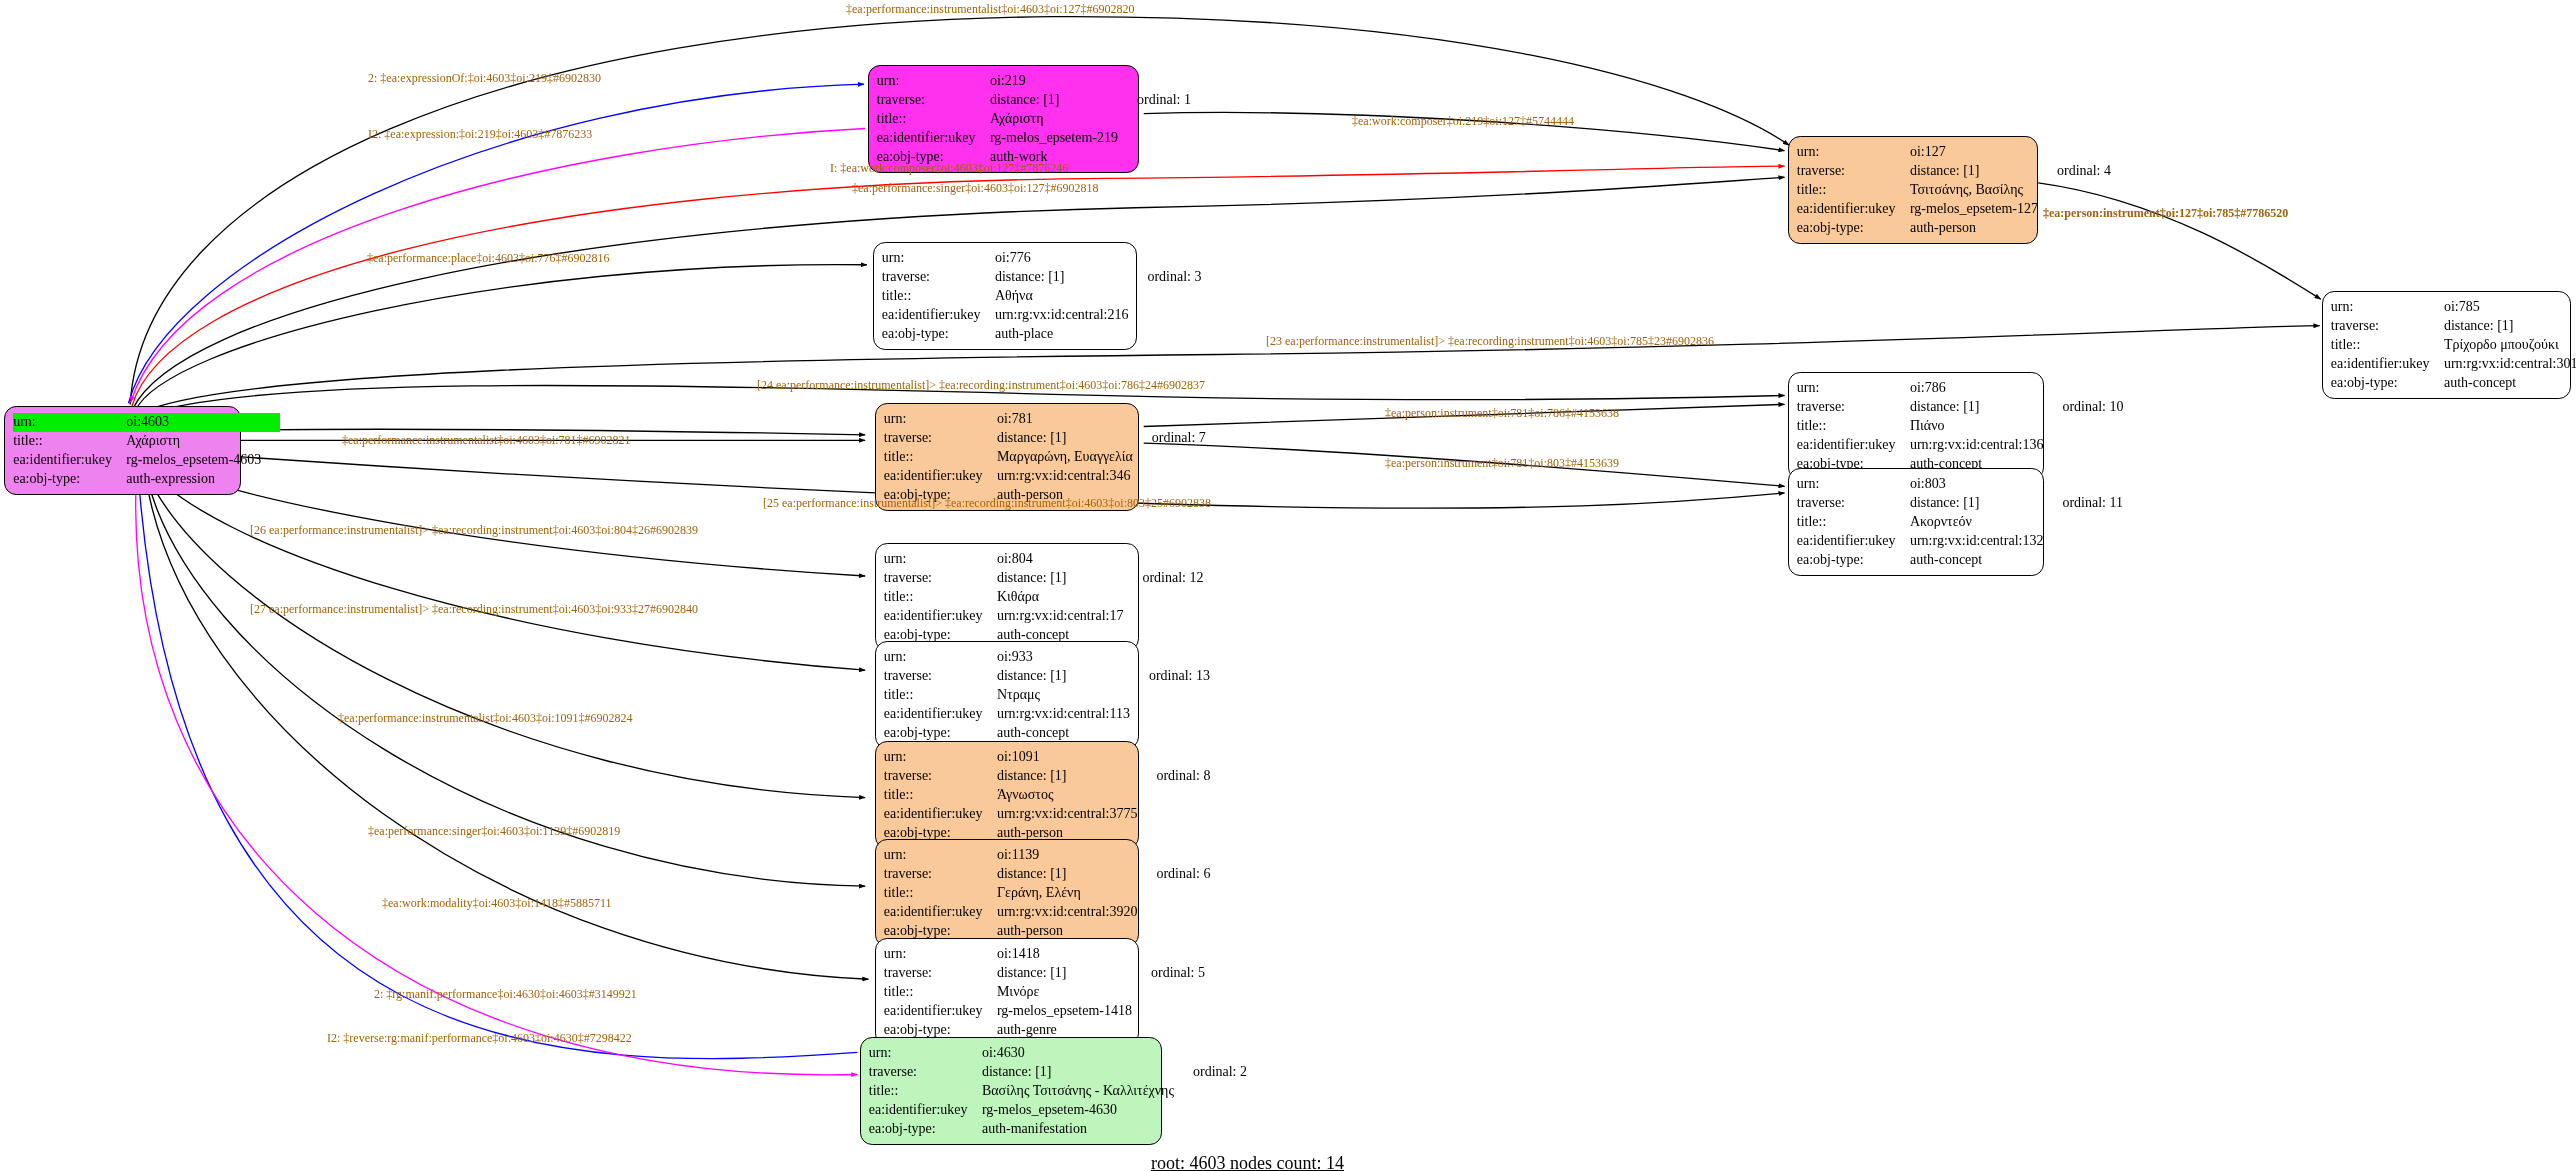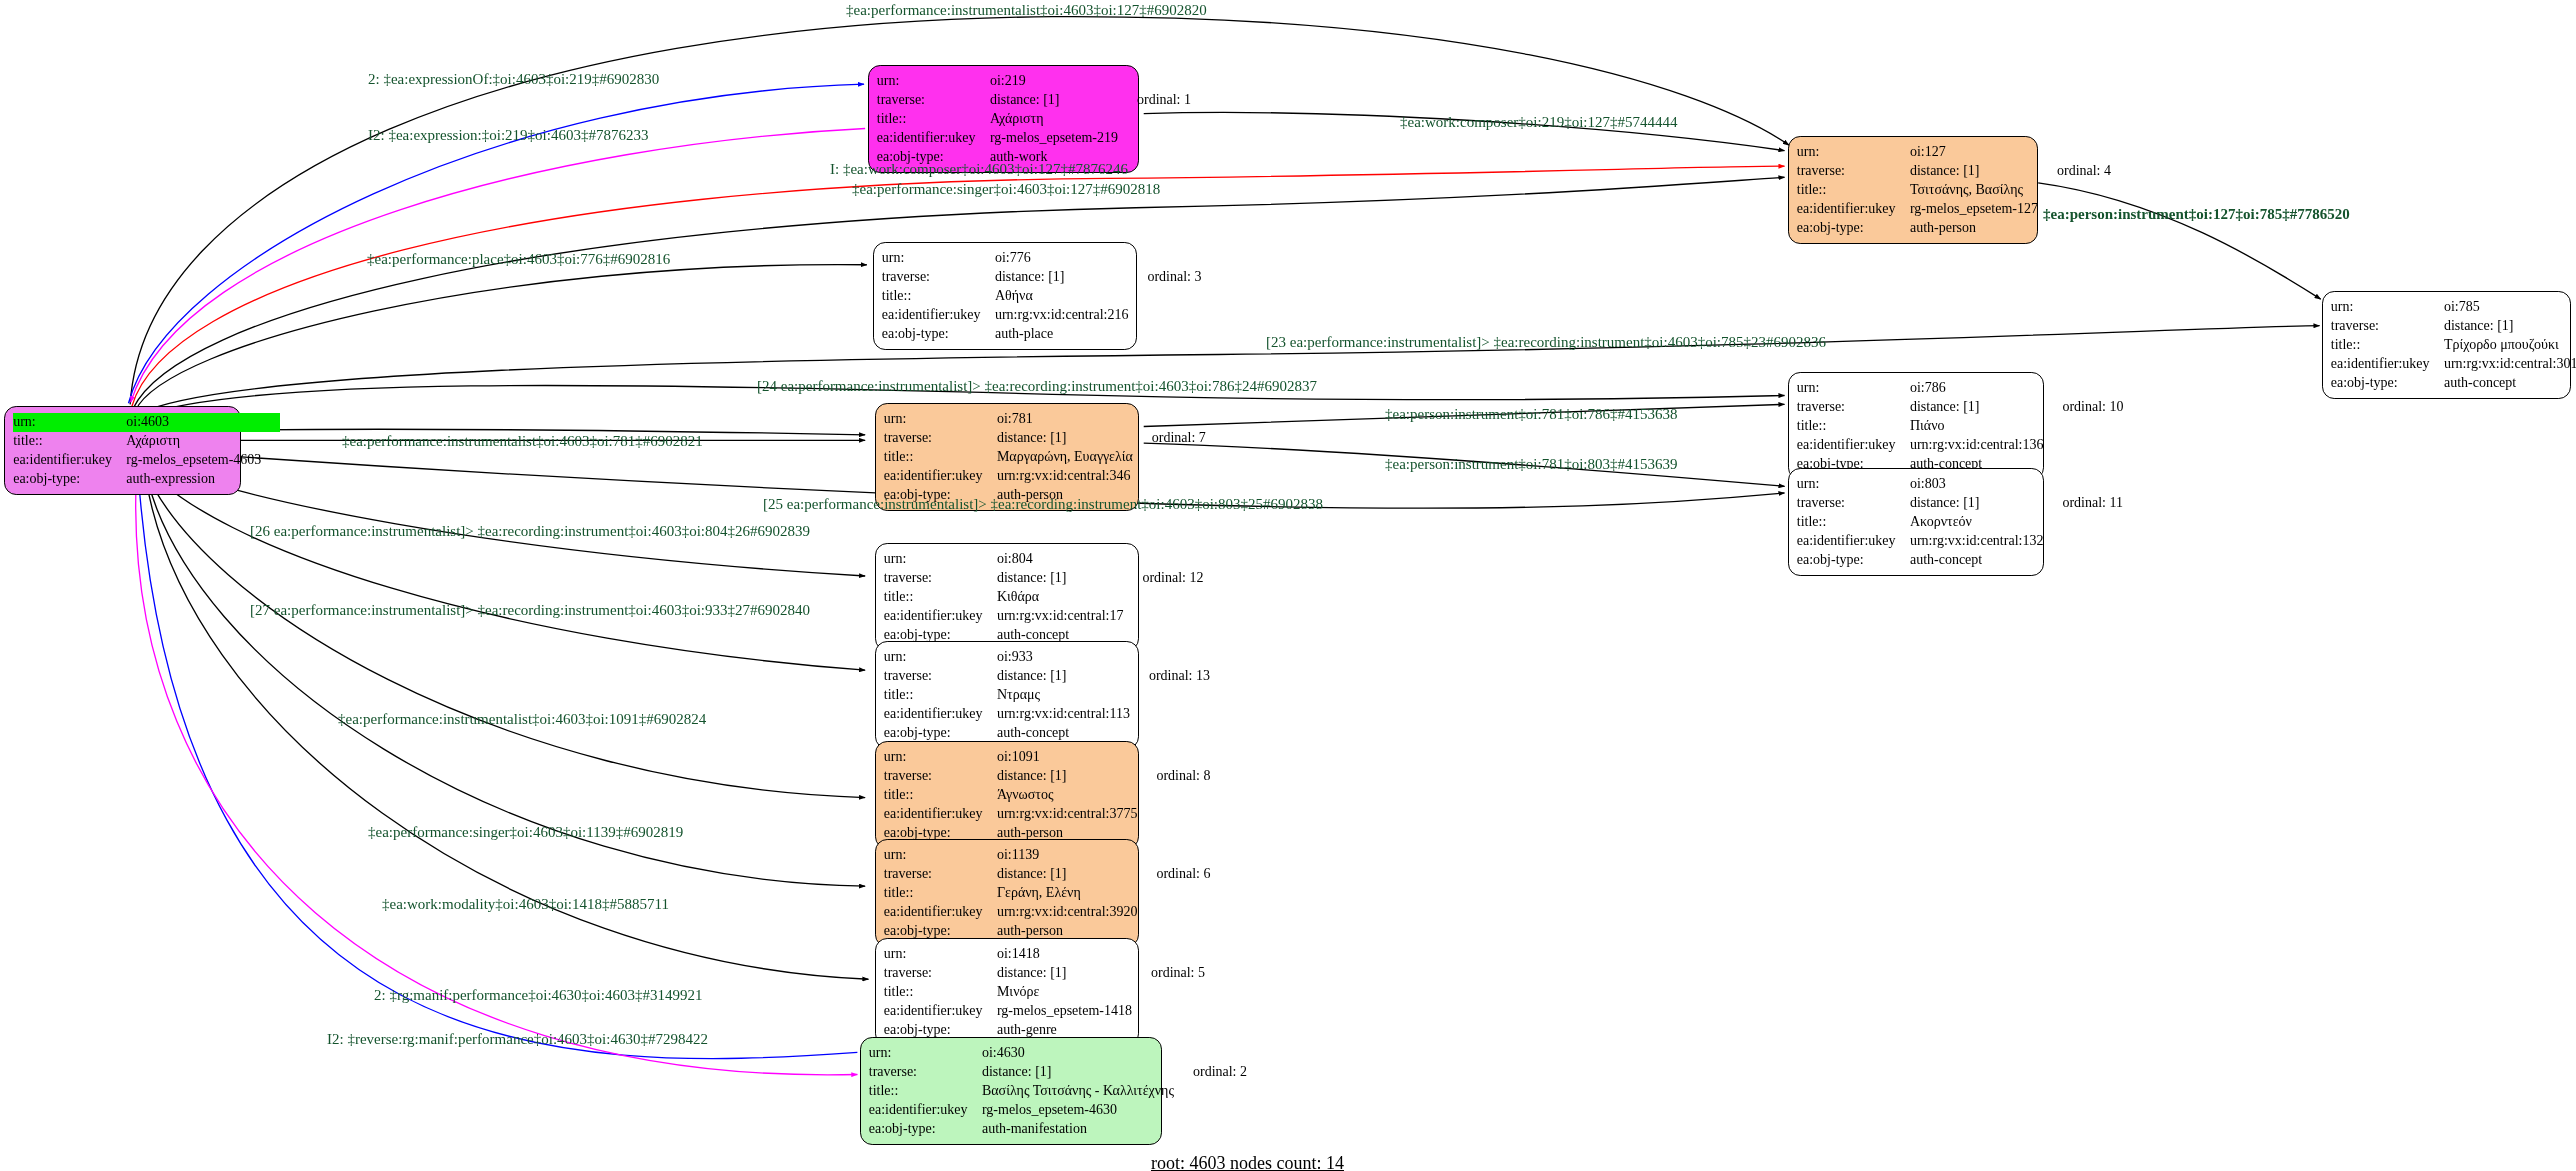--- a/index.html
+++ b/index.html
@@ -16,22 +16,22 @@
   .node.orange { background:#fac99a; }
   .node.green  { background:#bdf5bd; }
   .node table { border-collapse:collapse; width:100%; }
   .node td { font-size:14px; line-height:1.28; white-space:nowrap;
              padding:0.6px 0; vertical-align:baseline; }
   .node td.k { padding-right:14.4px; }
   .node td.v { }
   .node td.o { padding-left:19px; }
   .node .hlrow td { background:#00ee00; }
 
-  .elabel { position:absolute; font-size:15px; white-space:nowrap;
-            line-height:1; color:#14532d; }
+  .elabel { position:absolute; font-size:12px; white-space:nowrap;
+            line-height:1; color:#a16207; }
   .footer { position:absolute; font-size:18px; white-space:nowrap;text-decoration:underline; }
 </style>
 </head>
 <body>
 
 <div id="canvas">
 
   <svg id="edges" viewBox="0 0 4651 2116" xmlns="http://www.w3.org/2000/svg">
     <defs>
       <marker id="ahK" markerWidth="12" markerHeight="9" refX="11" refY="4.5" orient="auto" markerUnits="userSpaceOnUse">
@@ -534,21 +534,21 @@
             <td class="v">auth-manifestation</td>
             <td class="o"></td>
           </tr>
     </tbody>
       </table>
   </div>
 
   <div class="elabel" style="left:846px; top:3.3px;">‡ea:performance:instrumentalist‡oi:4603‡oi:127‡#6902820</div>
   <div class="elabel" style="left:368px;  top:72px;">2: ‡ea:expressionOf:‡oi:4603‡oi:219‡#6902830</div>
   <div class="elabel" style="left:368px;  top:128px;">I2: ‡ea:expression:‡oi:219‡oi:4603‡#7876233</div>
-  <div class="elabel" style="left:1400px; top:115px;">‡ea:work:composer‡oi:219‡oi:127‡#5744444</div>
+  <div class="elabel" style="left:1352px; top:115px;">‡ea:work:composer‡oi:219‡oi:127‡#5744444</div>
   <div class="elabel" style="left:830px; top:162px;">I: ‡ea:work:composer‡oi:4603‡oi:127‡#7876246</div>
   <div class="elabel" style="left:852px; top:182px;text-align:center;">‡ea:performance:singer‡oi:4603‡oi:127‡#6902818</div>
   <div class="elabel" style="left:367px;  top:252px;">‡ea:performance:place‡oi:4603‡oi:776‡#6902816</div>
   <div class="elabel" style="left:2043px; top:207px;font-weight:bold;">‡ea:person:instrument‡oi:127‡oi:785‡#7786520</div>
   <div class="elabel" style="left:1266px; top:335px;">[23 ea:performance:instrumentalist]&gt; ‡ea:recording:instrument‡oi:4603‡oi:785‡23#6902836</div>
   <div class="elabel" style="left:757px; top:379px;">[24 ea:performance:instrumentalist]&gt; ‡ea:recording:instrument‡oi:4603‡oi:786‡24#6902837</div>
   <div class="elabel" style="left:342px;  top:434px;">‡ea:performance:instrumentalist‡oi:4603‡oi:781‡#6902821</div>
   <div class="elabel" style="left:1385px; top:407px;">‡ea:person:instrument‡oi:781‡oi:786‡#4153638</div>
   <div class="elabel" style="left:1385px; top:457px;text-align:right;">‡ea:person:instrument‡oi:781‡oi:803‡#4153639</div>
   <div class="elabel" style="left:763px; top:497px;">[25 ea:performance:instrumentalist]&gt; ‡ea:recording:instrument‡oi:4603‡oi:803‡25#6902838</div>

